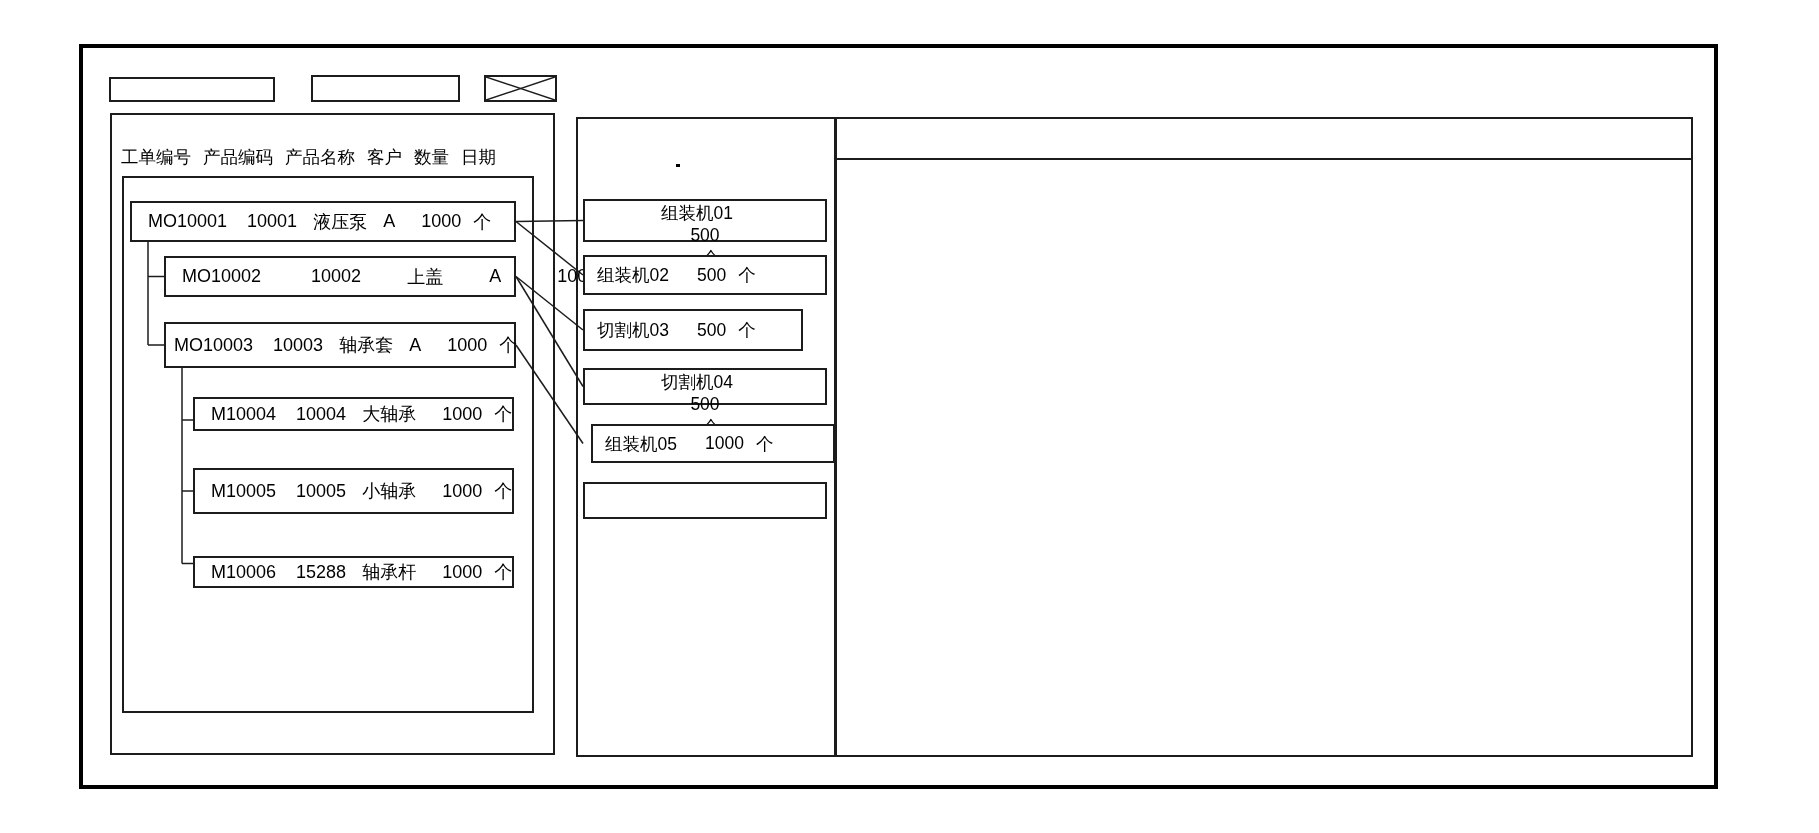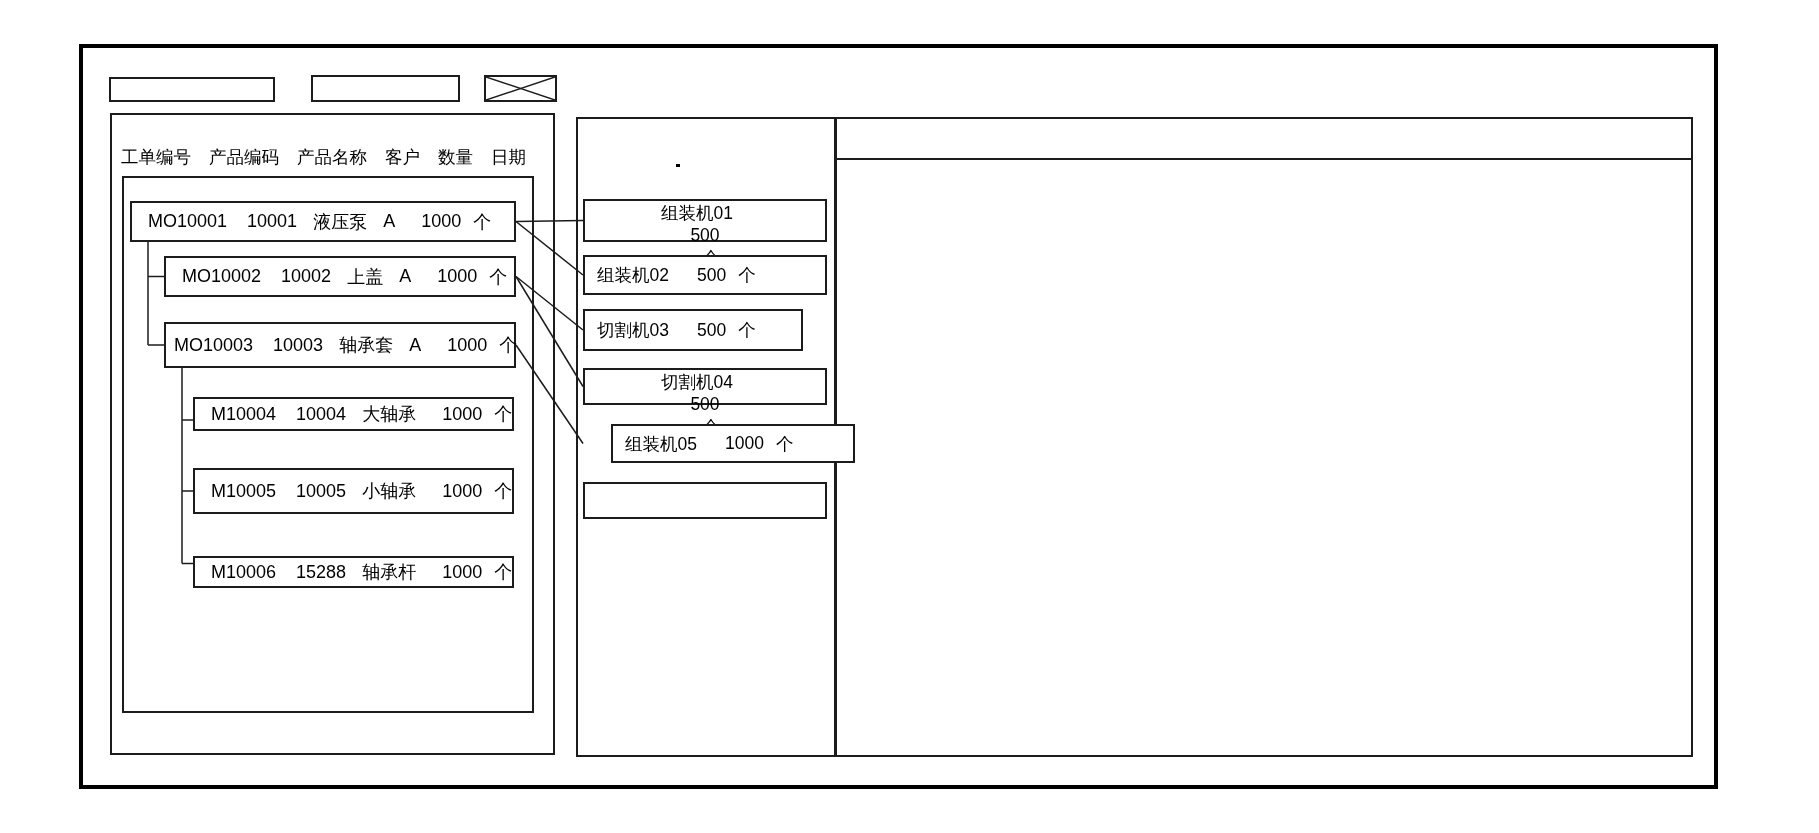--- a/index.html
+++ b/index.html
@@ -17,21 +17,21 @@
     display:flex;align-items:center;
     font-size:18px;white-space:pre;
     padding-left:16px;cursor:default;
   }
   .machine-box{
     display:flex;align-items:center;
     font-size:17.5px;white-space:pre;
     padding-left:12px;
   }
   .col-header{
-    display:flex;align-items:center;gap:18px;
+    display:flex;align-items:center;gap:12px;
     font-size:17.5px;white-space:pre;
   }
   .fld{display:inline-block;}
   .g20{margin-right:20px}
   .g16{margin-right:16px}
   .g26{margin-right:26px}
   .g12{margin-right:12px}
   .g28{margin-right:28px}
   #connector-overlay{position:absolute;left:0;top:0;pointer-events:none;}
   .sched-header{
@@ -87,24 +87,24 @@
       <line x1="182" y1="420" x2="193" y2="420" stroke="#1c1c1c" stroke-width="1.5"></line>
       <line x1="182" y1="491" x2="193" y2="491" stroke="#1c1c1c" stroke-width="1.5"></line>
       <line x1="182" y1="563.5" x2="193" y2="563.5" stroke="#1c1c1c" stroke-width="1.5"></line>
       <line x1="516" y1="221.5" x2="583" y2="220.5" stroke="#1c1c1c" stroke-width="1.5"></line>
       <line x1="516" y1="221.5" x2="583" y2="275" stroke="#1c1c1c" stroke-width="1.5"></line>
       <line x1="516" y1="276.5" x2="583" y2="330" stroke="#1c1c1c" stroke-width="1.5"></line>
       <line x1="516" y1="276.5" x2="583" y2="386.5" stroke="#1c1c1c" stroke-width="1.5"></line>
       <line x1="516" y1="345" x2="583" y2="443.5" stroke="#1c1c1c" stroke-width="1.5"></line>
     </svg>
 <div class="abs box order-box" style="left: 130px; top: 201px; width: 386px; height: 41px;"><span class="fld g20">MO10001</span><span class="fld g16">10001</span><span class="fld g16">液压泵</span><span class="fld g26">A</span><span class="fld g12">1000</span><span class="fld ">个</span></div>
-    <div class="abs box order-box" style="left: 164px; top: 256px; width: 352px; height: 41px;"><span class="fld g20">MO10002</span><span class="fld g16">10002</span><span class="fld g16">上盖</span><span class="fld g26">A</span><span class="fld g12">1000</span><span class="fld ">个</span></div>
+    <div class="abs box order-box" style="left: 164px; top: 256px; width: 352px; height: 41px; gap: 30px;"><span class="fld g20">MO10002</span><span class="fld g16">10002</span><span class="fld g16">上盖</span><span class="fld g26">A</span><span class="fld g12">1000</span><span class="fld ">个</span></div>
     <div class="abs box order-box" style="left: 164px; top: 322px; width: 352px; height: 46px; padding-left: 8px;"><span class="fld g20">MO10003</span><span class="fld g16">10003</span><span class="fld g16">轴承套</span><span class="fld g26">A</span><span class="fld g12">1000</span><span class="fld ">个</span></div>
     <div class="abs box order-box" style="left: 193px; top: 397px; width: 321px; height: 34px;"><span class="fld g20">M10004</span><span class="fld g16">10004</span><span class="fld g26">大轴承</span><span class="fld g12">1000</span><span class="fld ">个</span></div>
     <div class="abs box order-box" style="left: 193px; top: 468px; width: 321px; height: 46px;"><span class="fld g20">M10005</span><span class="fld g16">10005</span><span class="fld g26">小轴承</span><span class="fld g12">1000</span><span class="fld ">个</span></div>
     <div class="abs box order-box" style="left: 193px; top: 540px; width: 321px; height: 32px; margin-top: 16px;"><span class="fld g20">M10006</span><span class="fld g16">15288</span><span class="fld g26">轴承杆</span><span class="fld g12">1000</span><span class="fld ">个</span></div>
     <div class="abs box machine-box" style="left: 583px; top: 199px; width: 244px; height: 43px; flex-direction: column;"><span class="fld g28">组装机01</span><span class="fld g12">500</span><span class="fld ">个</span></div>
     <div class="abs box machine-box" style="left: 583px; top: 255px; width: 244px; height: 40px;"><span class="fld g28">组装机02</span><span class="fld g12">500</span><span class="fld ">个</span></div>
     <div class="abs box machine-box" style="left: 583px; top: 309px; width: 220px; height: 42px;"><span class="fld g28">切割机03</span><span class="fld g12">500</span><span class="fld ">个</span></div>
     <div class="abs box machine-box" style="left: 583px; top: 368px; width: 244px; height: 37px; flex-direction: column;"><span class="fld g28">切割机04</span><span class="fld g12">500</span><span class="fld ">个</span></div>
-    <div class="abs box machine-box" style="left: 611px; top: 424px; width: 244px; height: 39px;"><span class="fld g28">组装机05</span><span class="fld g12">1000</span><span class="fld ">个</span></div>
+    <div class="abs box machine-box" style="left: 591px; top: 424px; width: 244px; height: 39px;"><span class="fld g28">组装机05</span><span class="fld g12">1000</span><span class="fld ">个</span></div>
     <div class="abs box machine-box" style="left: 583px; top: 482px; width: 244px; height: 37px;"></div>
   </div>
 
 </body></html>

